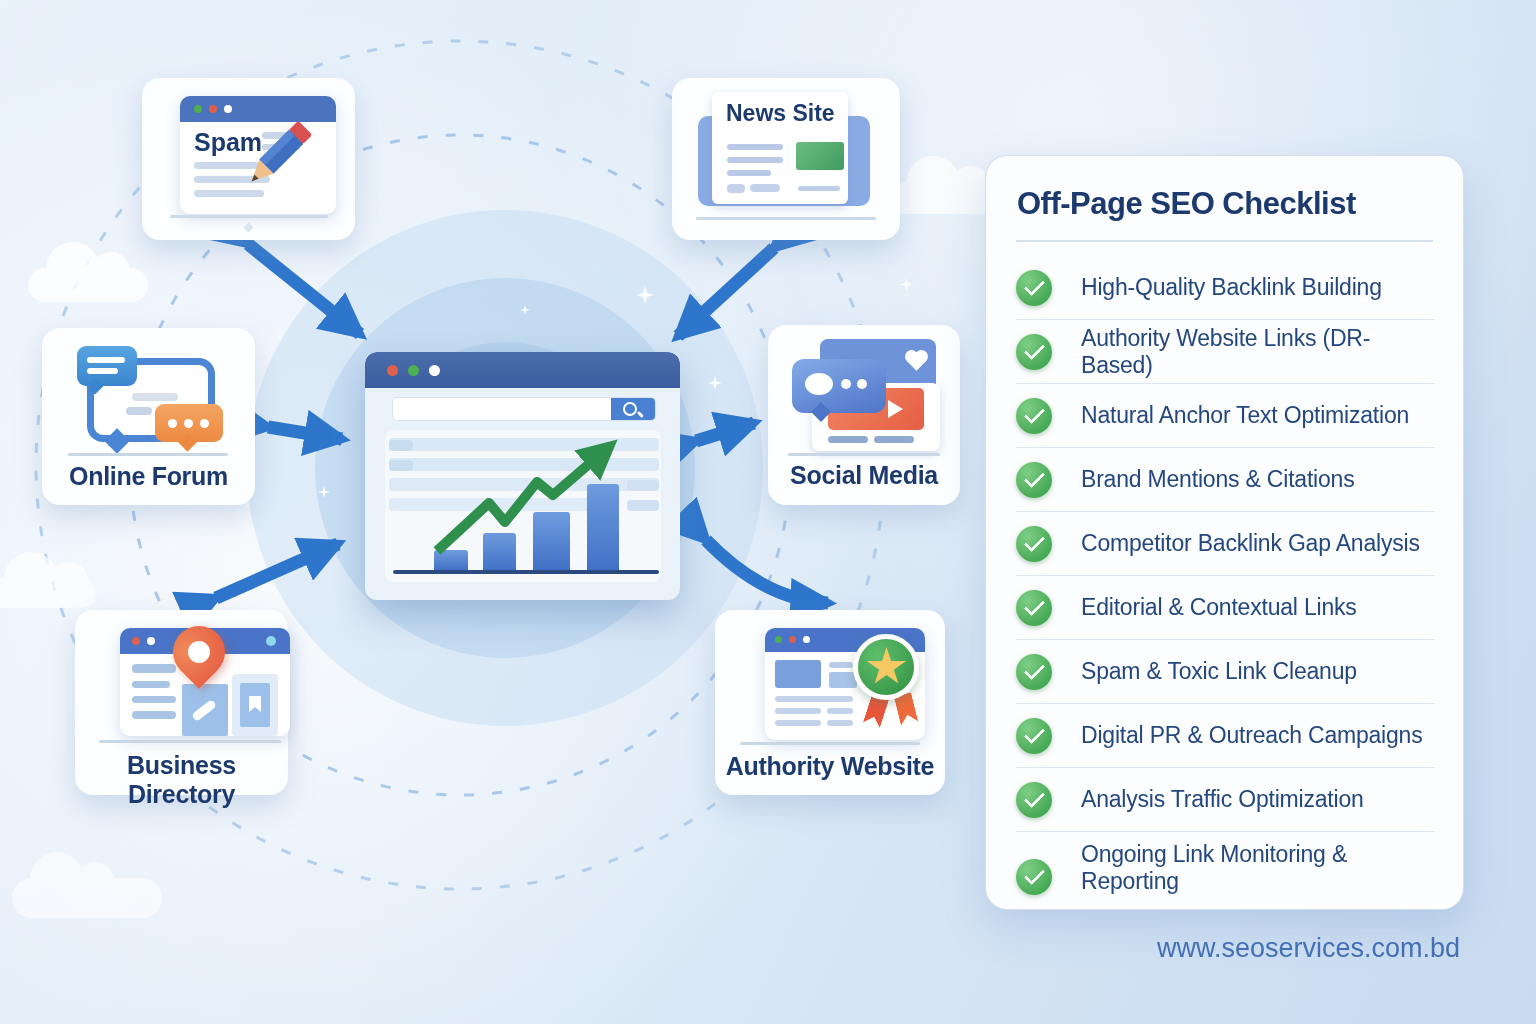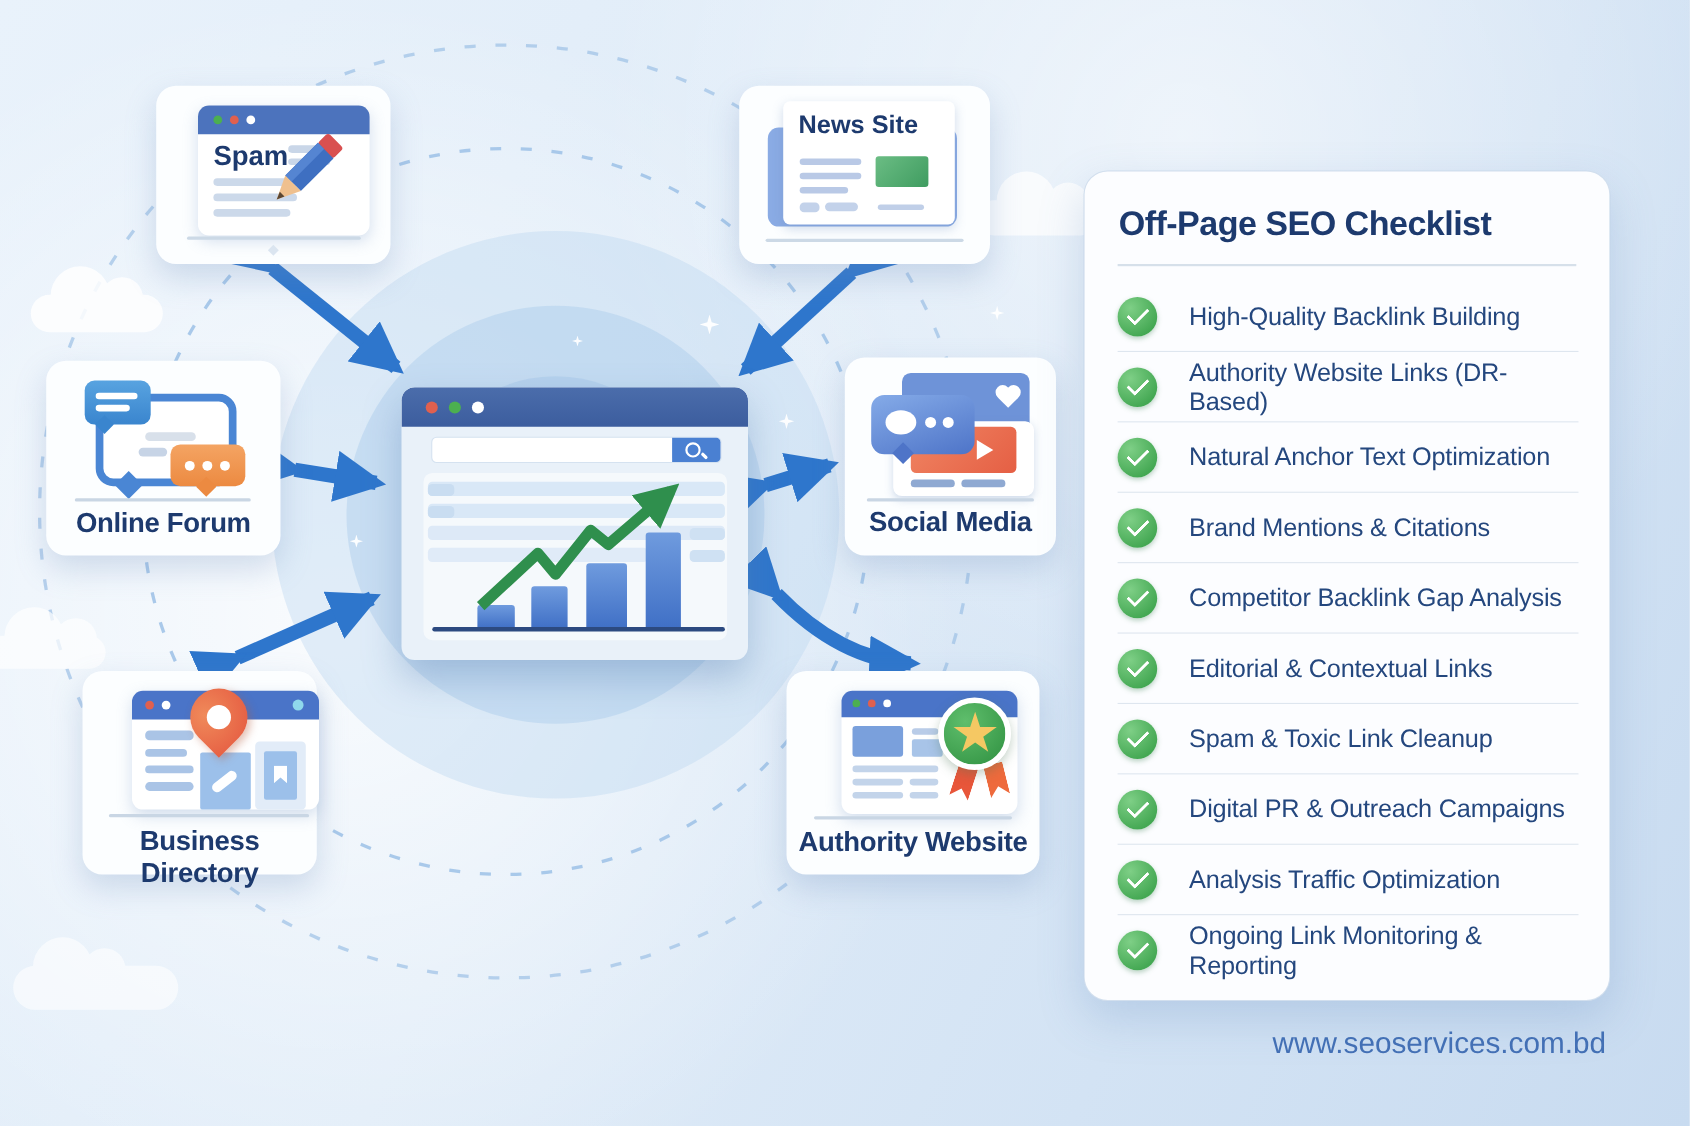--- a/index.html
+++ b/index.html
@@ -29,21 +29,21 @@
   .tail{position:absolute;transform:rotate(45deg);}
   
   #panel{position:absolute;left:985px;top:155px;width:477px;height:753px;
     background:#fcfdff;border-radius:22px;border:1px solid rgba(175,198,224,.55);
     box-shadow:0 16px 40px rgba(100,140,190,.25);z-index:4;}
   #panel .ttl{position:absolute;left:31px;top:30px;font-size:31px;font-weight:bold;
     color:#1d3a6e;letter-spacing:-.5px;}
   #panel .ttl-div{position:absolute;left:30px;right:30px;top:84px;height:2px;background:#d6e0ea;}
   #rows{position:absolute;left:30px;right:28px;top:100px;bottom:14px;display:flex;flex-direction:column;}
   .row{flex:1;display:flex;align-items:center;gap:17px;border-bottom:1.6px solid #dee6ef;}
-  .row:last-child{border-bottom:none;}
+  .row:last-child{border-bottom:none;align-items:flex-end;}
   .chk{width:36px;height:36px;border-radius:50%;flex:none;position:relative;
     background:radial-gradient(circle at 32% 28%,#7ecf86,#44a853 75%);
     box-shadow:0 2px 5px rgba(60,130,80,.35);}
   .chk::after{content:"";position:absolute;left:9px;top:10px;width:16px;height:8px;
     border-left:3.6px solid #fff;border-bottom:3.6px solid #fff;transform:rotate(-45deg);border-radius:1px;}
   .row-label{font-size:23px;color:#24477e;letter-spacing:-.2px;margin-left:12px;}
   #footer-url{position:absolute;right:76px;top:933px;font-size:27px;color:#4370b5;z-index:4;}
   .heart{position:absolute;width:13px;height:13px;background:#fff;transform:rotate(45deg);}
   .heart::before,.heart::after{content:"";position:absolute;width:13px;height:13px;border-radius:50%;background:#fff;}
   .heart::before{left:-7px;top:0;}
@@ -117,21 +117,21 @@
         <polygon points="27,59 47,59 37,80" fill="#efc08e"></polygon>
         <polygon points="34,73 40,73 37,80" fill="#5b4632"></polygon>
       </g>
     </svg>
     <span class="ln" style="left:28px;top:137px;width:158px;height:3px;background:#ccd9e6"></span>
     <span class="abs" style="left:103px;top:146px;width:7px;height:7px;background:#dbe5f0;transform:rotate(45deg)"></span>
   </div>
 
   <div class="card" style="left:672px;top:78px;width:228px;height:162px">
     <div class="abs" style="left:26px;top:38px;width:172px;height:90px;background:#8aabe4;border-radius:10px"></div>
-    <div class="abs" style="left:40px;top:14px;width:156px;height:112px;background:#fff;border-radius:6px;box-shadow:0 4px 10px rgba(110,140,190,.3)">
+    <div class="abs" style="left:40px;top:14px;width:136px;height:112px;background:#fff;border-radius:6px;box-shadow:0 4px 10px rgba(110,140,190,.3)">
       <span class="abs" style="left:14px;top:8px;font-size:23px;font-weight:bold;color:#1d3a6e">News Site</span>
       <span class="ln" style="left:15px;top:52px;width:56px;height:6px;background:#b9c9e6"></span>
       <span class="ln" style="left:15px;top:65px;width:56px;height:6px;background:#b9c9e6"></span>
       <span class="ln" style="left:15px;top:78px;width:44px;height:6px;background:#b9c9e6"></span>
       <span class="abs" style="left:84px;top:50px;width:48px;height:28px;border-radius:3px;background:linear-gradient(135deg,#6bbd84,#3f9c60)"></span>
       <span class="ln" style="left:15px;top:92px;width:18px;height:9px;background:#c3d2ea"></span>
       <span class="ln" style="left:38px;top:92px;width:30px;height:8px;background:#c3d2ea"></span>
       <span class="ln" style="left:86px;top:94px;width:42px;height:5px;background:#c0cfe8"></span>
     </div>
     <span class="ln" style="left:24px;top:139px;width:180px;height:3px;background:#ccd9e6"></span>

